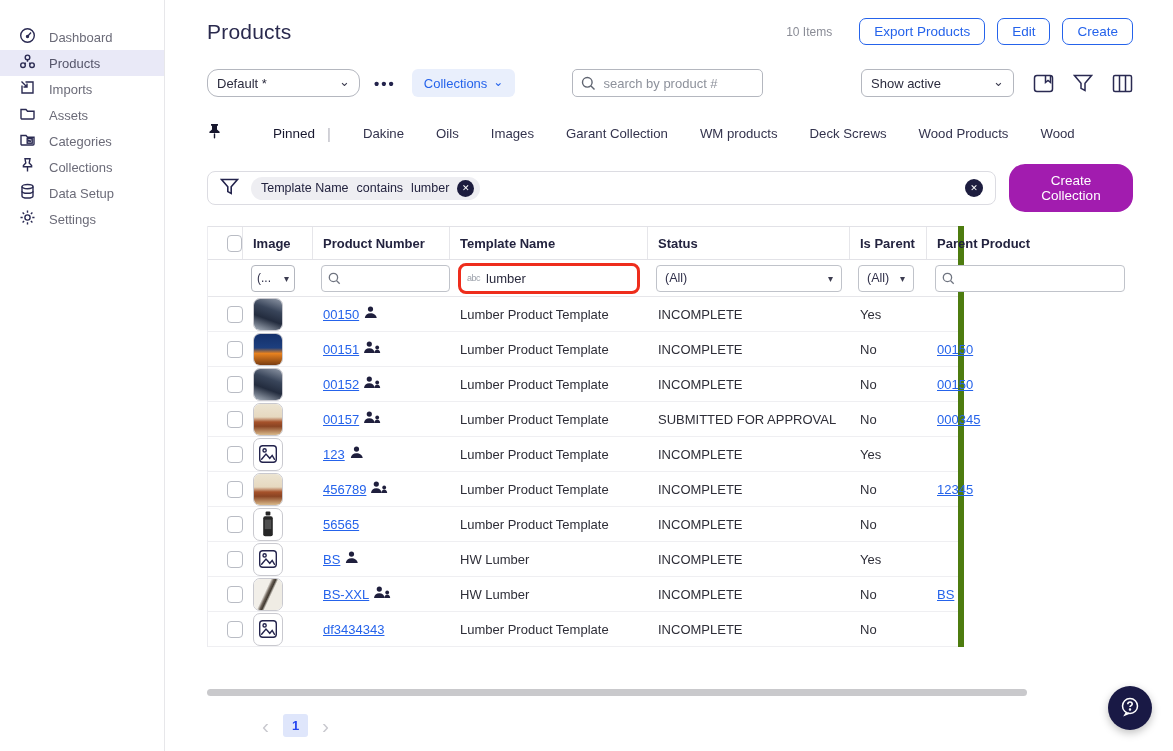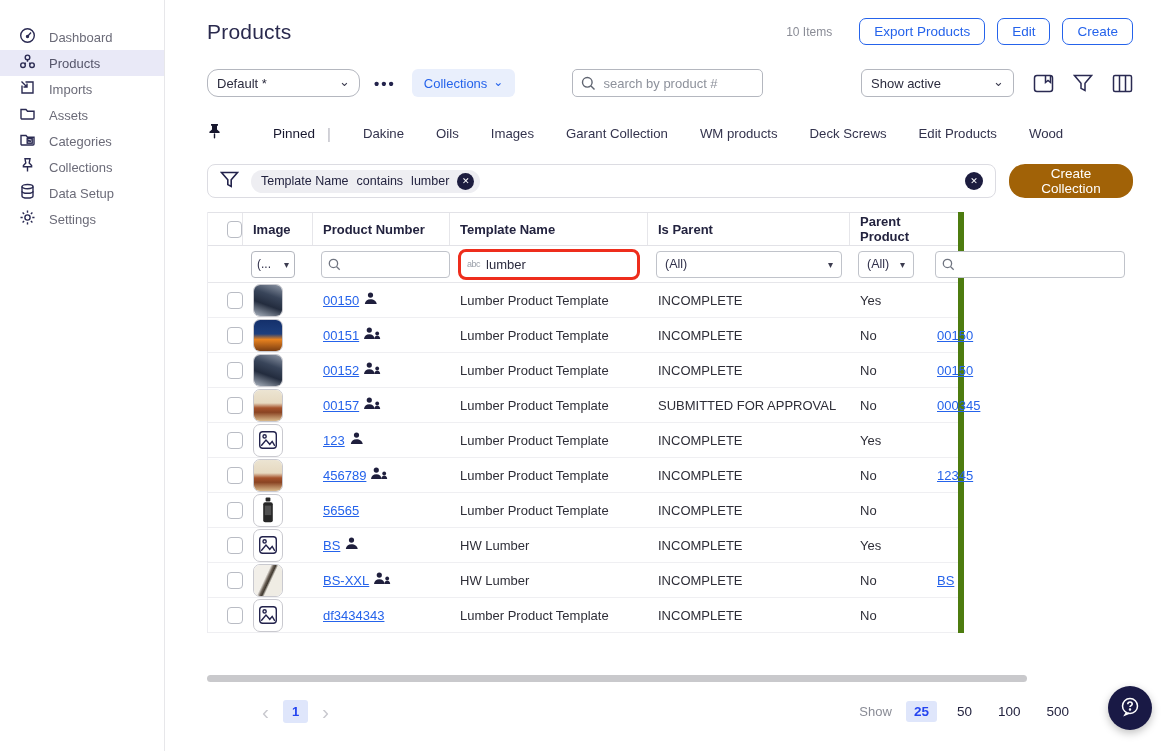--- a/index.html
+++ b/index.html
@@ -50,21 +50,21 @@
   .pin-tab { color:#33334d; font-size:13.2px; cursor:pointer; white-space:nowrap; }
 
   .filter-row { display:flex; align-items:center; margin-top:20px; }
   .filter-bar { flex:0 0 789px; border:1px solid #dcdce2; border-radius:8px; height:34px; display:flex;
      align-items:center; padding:0 12px; gap:12px; background:#fff; }
   .filter-chip { background:#eeeef2; border-radius:13px; display:flex; align-items:center; gap:8px;
      padding:3px 6px 3px 10px; font-size:12.5px; color:#23233f; }
   .chip-x, .clearall-x { width:17px; height:17px; border-radius:50%; background:#1d1d3f; color:#fff;
      display:flex; align-items:center; justify-content:center; font-size:9px; cursor:pointer; line-height:1; }
   .clearall-x { margin-left:auto; width:18px; height:18px; }
-  .btn-primary { background:#a16207; color:#fff; border:none; border-radius:16px; padding:2px 17px;
+  .btn-primary { background:#a21caf; color:#fff; border:none; border-radius:16px; padding:9px 17px;
      font-size:13.5px; font-weight:500; cursor:pointer; margin-left:13px; font-family:inherit; }
 
   
   .tbl { margin-top:14px; width:757px; border-left:1px solid #ececf0; border-right:6px solid #4d7c0f; }
   .trow { display:grid; grid-template-columns:35px 70px 137px 198px 202px 77px 198px; align-items:center; }
   .thead { border-top:1px solid #e2e2e7; border-bottom:1px solid #e2e2e7; height:34px; }
   .thead .th { font-weight:bold; color:#23233f; font-size:13px; padding-left:10px; border-right:1px solid #e6e6ea;
      height:100%; display:flex; align-items:center; }
   .thead .th:last-child { border-right:none; }
   .tfilter { height:37px; border-bottom:1px solid #e6e6ea; }
@@ -246,21 +246,21 @@
             </svg></span>
         <span class="pinned-label">Pinned</span>
         <span class="pin-divider">|</span>
       </div>
       <span class="pin-tab">Dakine</span>
       <span class="pin-tab">Oils</span>
       <span class="pin-tab">Images</span>
       <span class="pin-tab">Garant Collection</span>
       <span class="pin-tab">WM products</span>
       <span class="pin-tab">Deck Screws</span>
-      <span class="pin-tab">Edit Products</span>
+      <span class="pin-tab">Wood Products</span>
       <span class="pin-tab">Wood</span>
     </div>
 
     <div class="filter-row">
       <div class="filter-bar">
         <span><svg width="19" height="18" viewBox="0 0 19 18" fill="none" stroke="#23234c" stroke-width="1.6">
               <path d="M1.5 1.5h16L11.2 8.8v6.7l-3.4-1.9V8.8z"></path>
             </svg></span>
         <div class="filter-chip">
           <span>Template Name</span>
@@ -275,20 +275,21 @@
 
     <div class="tbl">
 
       <div class="trow thead">
         <div class="th">
             <span class="cb"></span>
           </div>
         <div class="th">Image</div>
         <div class="th">Product Number</div>
         <div class="th">Template Name</div>
+        <div class="th">Status</div>
         <div class="th">Is Parent</div>
         <div class="th">Parent Product</div>
       </div>
 
       <div class="trow tfilter">
         <div></div>
         <div>
           <div class="mini-select">
             <span>(...</span>
             <span class="caret">▾</span>
@@ -633,27 +634,20 @@
           </div>
         </div>
     </div>
 
     <div class="hscroll"></div>
     <div class="pager-row">
       <div class="pager">
         <span class="pg-chev">‹</span>
         <span class="pg-num">1</span>
         <span class="pg-chev">›</span>
-      </div>
-      <div class="show-sizes">
-        <span class="show-lbl">Show</span>
-        <span class="size-opt selected">25</span>
-        <span class="size-opt">50</span>
-        <span class="size-opt">100</span>
-        <span class="size-opt">500</span>
       </div>
     </div>
   </main>
 </div>
 
 <div class="help-fab">
   <span><svg width="26" height="26" viewBox="0 0 26 26" fill="none" stroke="#fff" stroke-width="1.5">
         <circle cx="13" cy="12" r="7.5"></circle>
         <path d="M9.5 18.5L8 21l4-1.7"></path>
         <path d="M10.8 10.2c0-1.3 1-2.2 2.2-2.2s2.2.9 2.2 2.1c0 1.5-2.2 1.6-2.2 3" stroke-width="1.6"></path>

